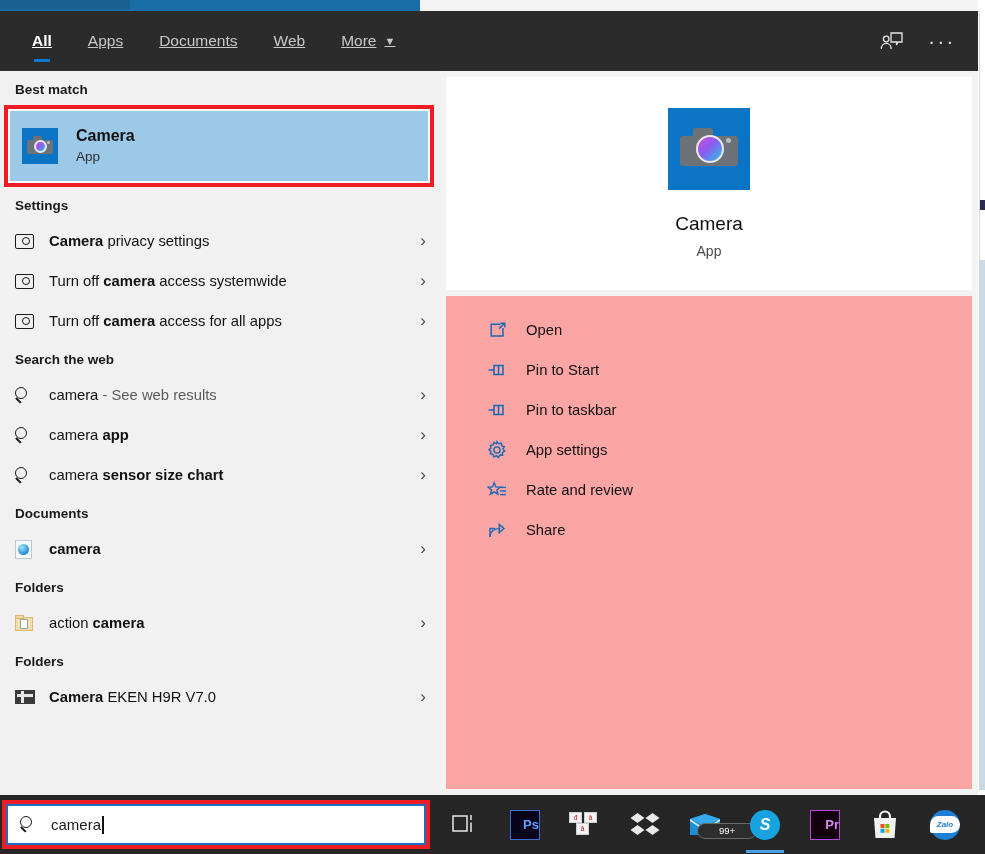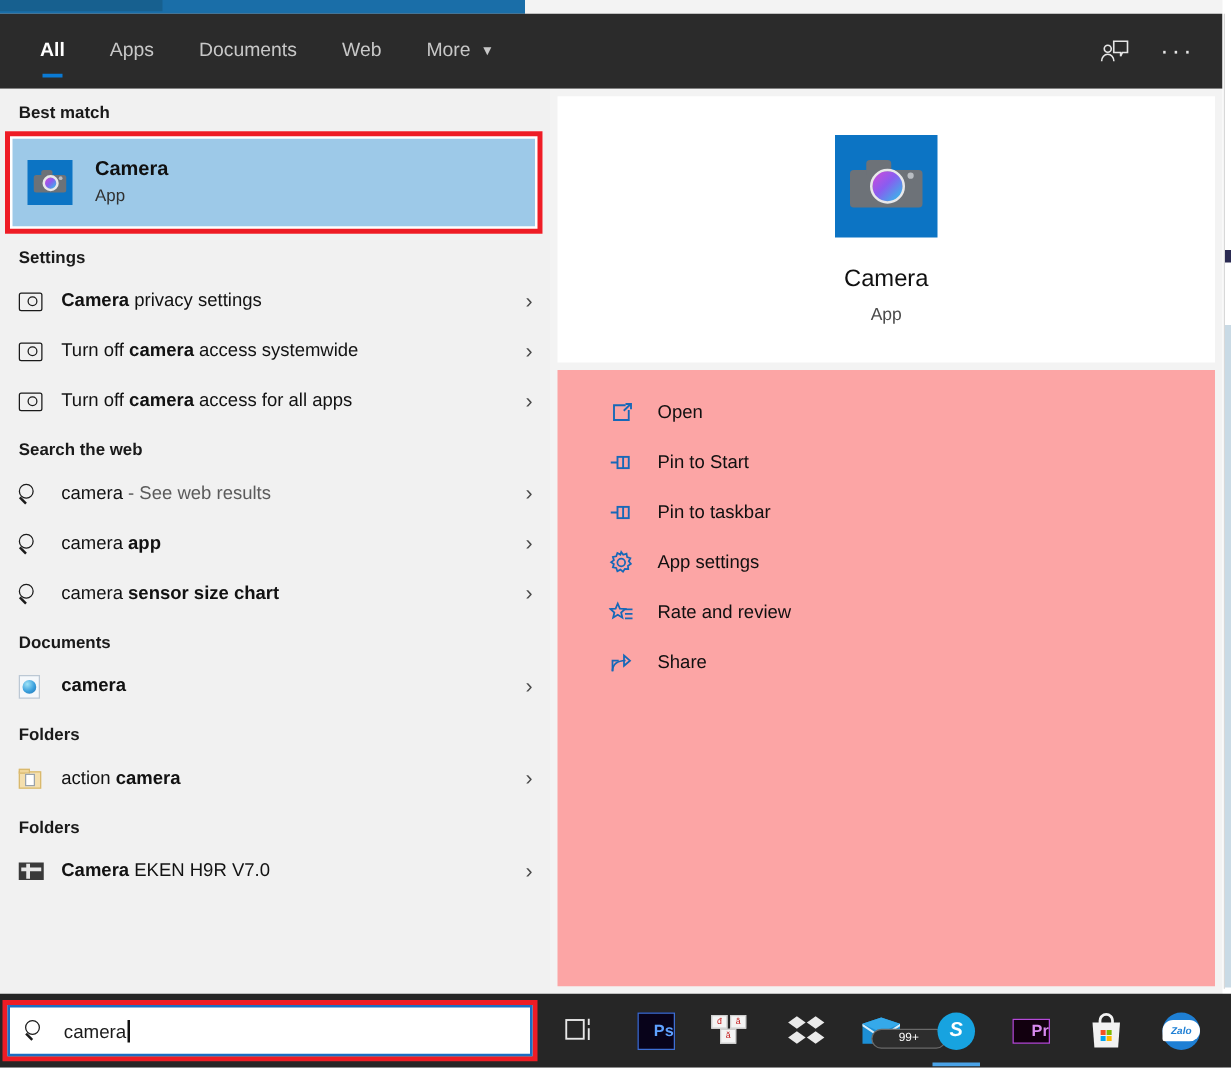--- a/index.html
+++ b/index.html
@@ -22,21 +22,21 @@
 
   
   .header{
     position:absolute;left:0;top:11px;width:978px;height:60px;
     background:#2b2b2b;
     display:flex;align-items:flex-start;
   }
   .tabs{display:flex;align-items:center;height:60px;padding-left:14px;}
   .tab{
     position:relative;height:60px;display:flex;align-items:center;
-    padding:0 18px;color:#c8c8c8;font-size:15.5px;cursor:default;
+    padding:0 18px;color:#c8c8c8;font-size:15.5px;cursor:default;text-decoration:underline;
   }
   .tab.active{color:#ffffff;font-weight:bold;}
   .tab.active::after{
     content:"";position:absolute;left:20px;right:20px;bottom:9px;height:3px;background:#0a7ad4;
   }
   .tab .caret{margin-left:8px;font-size:11px;line-height:1;}
   .header-spacer{flex:1;}
   .header-actions{display:flex;align-items:center;height:60px;padding-right:18px;gap:14px;}
   .hdr-icon{width:36px;height:36px;display:flex;align-items:center;justify-content:center;color:#e6e6e6;}
   .dots{letter-spacing:2.5px;font-size:20px;line-height:10px;color:#e6e6e6;}
@@ -123,21 +123,21 @@
     display:flex;align-items:center;padding-left:12px;
   }
   .sb-text{font-size:15px;color:#1a1a1a;margin-left:14px;position:relative;}
   .caret-bar{display:inline-block;width:1.5px;height:18px;background:#111;vertical-align:-4px;margin-left:1px;}
   .tray{flex:1;display:flex;align-items:center;padding-left:18px;gap:26px;height:59px;}
   .tb-icon{width:34px;height:34px;display:flex;align-items:center;justify-content:center;position:relative;}
   .tb-active::after{content:"";position:absolute;left:-2px;right:-2px;bottom:-11px;height:3px;background:#4aa3e8;}
 
   .sq{display:flex;align-items:center;justify-content:flex-end;font-weight:bold;box-sizing:border-box;}
   .ps{width:30px;height:30px;background:#08031a;border:1.6px solid #3d6fd4;color:#5fa2ff;font-size:13px;font-family:"Liberation Sans",sans-serif;}
-  .pr{width:30px;height:20px;background:#12000f;border:1.6px solid #b44bd8;color:#d98bf0;font-size:13px;}
+  .pr{width:30px;height:30px;background:#12000f;border:1.6px solid #b44bd8;color:#d98bf0;font-size:13px;}
   .unikey{position:relative;width:32px;height:26px;}
   .unikey .key{position:absolute;background:#f4f4f4;border:1px solid #cfcfcf;color:#c31a1a;font-size:7px;display:flex;align-items:center;justify-content:center;box-sizing:border-box;}
   .dropbox{width:30px;height:26px;position:relative;}
   .mail{position:relative;width:34px;height:26px;}
   .badge{
     position:absolute;left:9px;top:11px;background:#2d2d2d;border:1px solid #6a6a6a;border-radius:10px;
     color:#fff;font-size:9.5px;padding:1px 21px;line-height:12px;
   }
   .skype{width:30px;height:30px;border-radius:50%;background:#17a3e0;color:#fff;display:flex;align-items:center;justify-content:center;font-size:16px;font-style:italic;font-weight:bold;}
   .store{width:28px;height:30px;position:relative;}

